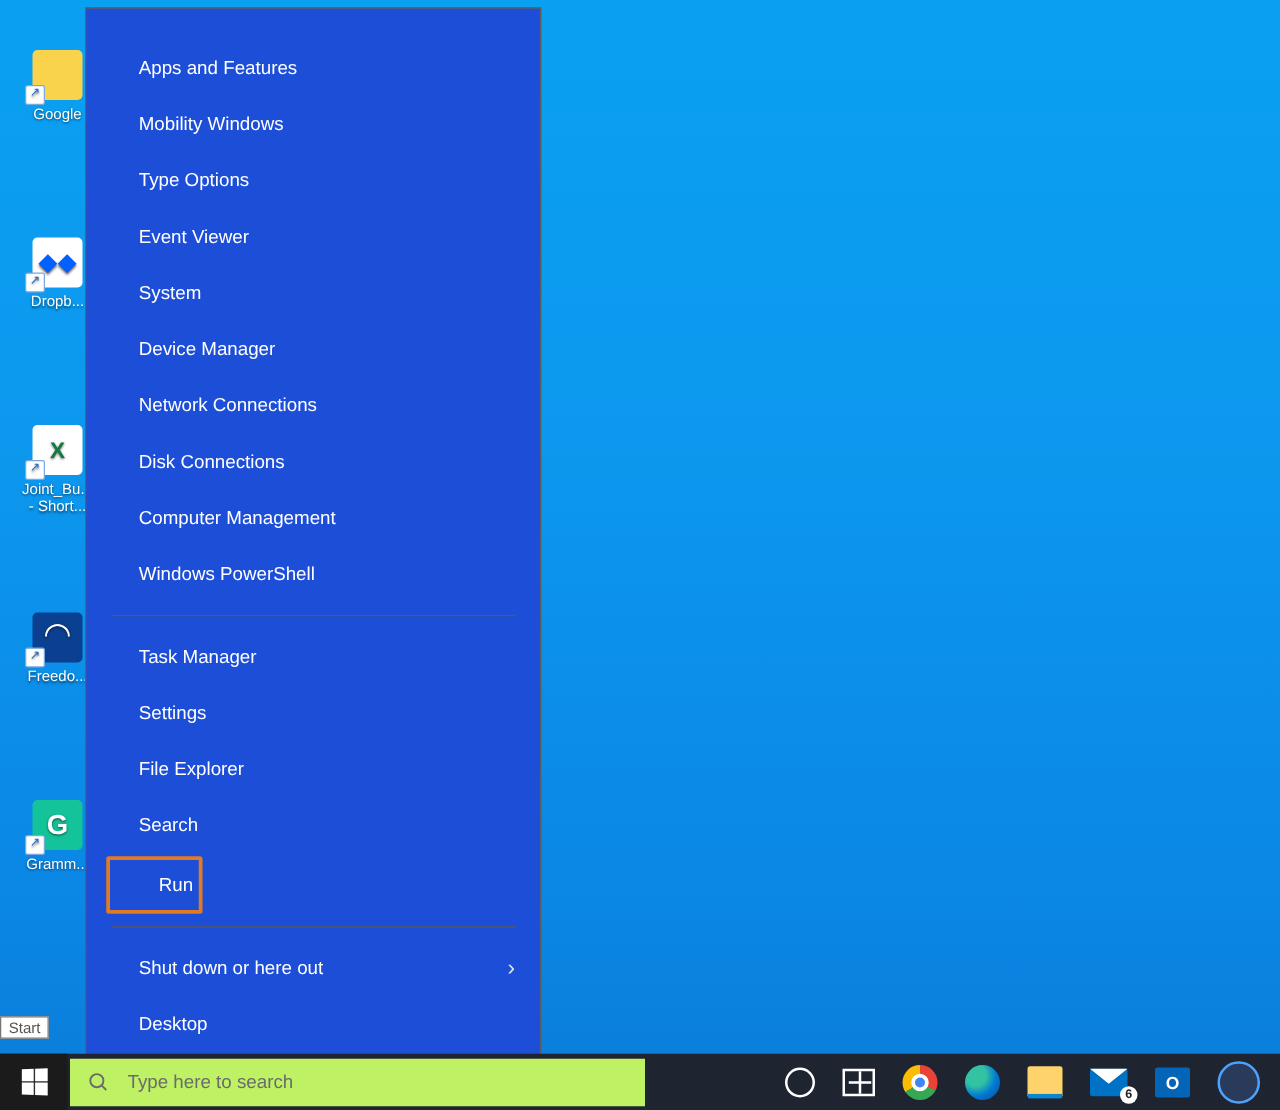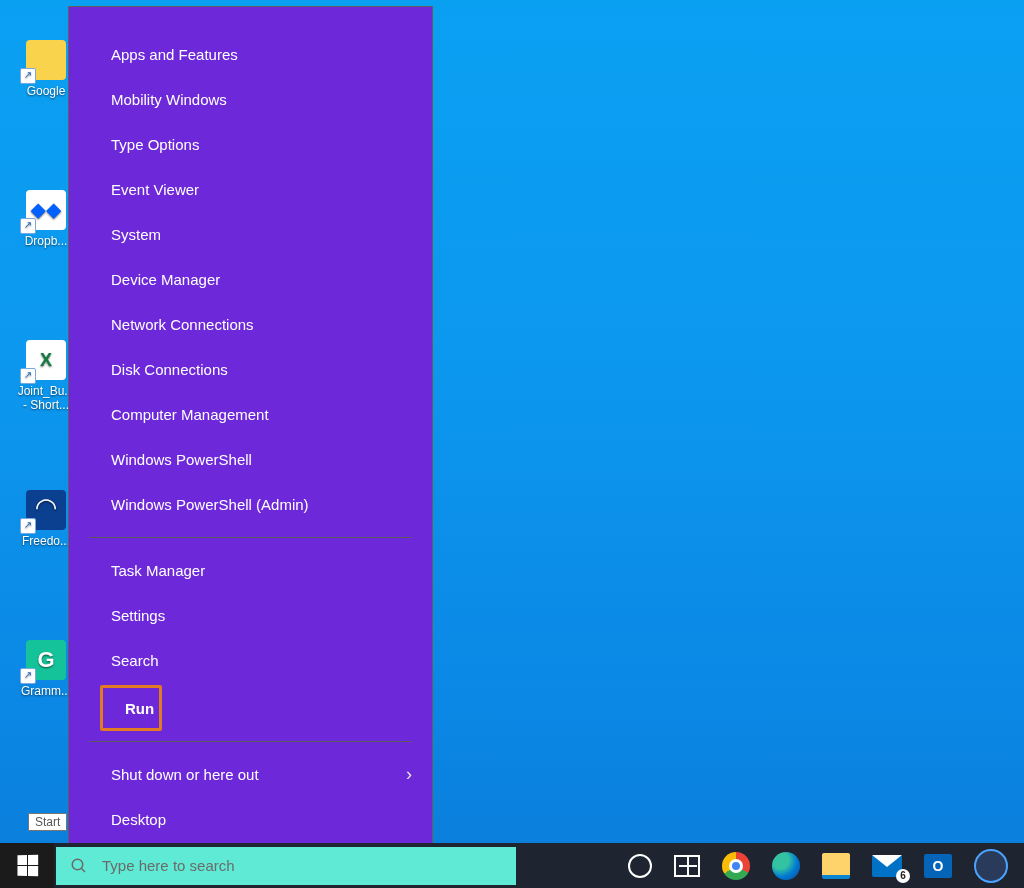--- a/index.html
+++ b/index.html
@@ -48,37 +48,37 @@
   .icon-excel   { background: #fff; }
   .icon-freedome{ background: #0b3f8f; }
   .icon-grammarly{ background: #15c39a; border-radius: 50%; }
   .dropbox-inner{ color:#0061ff; font-size:22px; line-height:40px; }
   .excel-inner  { color:#107c41; font-weight:bold; font-size:18px; line-height:40px; }
   .freedome-inner{ color:#fff; font-size:26px; line-height:34px; display:block; }
   .grammarly-inner{ color:#fff; font-size:22px; font-weight:bold; line-height:40px; }
 
   .start-tooltip {
     position: absolute;
-    left: 28px;
+    left: 0;
     top: 813px;
     background: #fff;
     color: #555;
     border: 1px solid #767676;
     padding: 1px 6px;
     font-size: 12px;
   }
 
   
   .winx {
     position: absolute;
     left: 68px;
     top: 6px;
     width: 365px;
     height: 872px;
-    background: #6d28d9;
+    background: #1d4ed8;
     border: 1px solid #5f5f5f;
     box-sizing: border-box;
     color: #fff;
     padding-top: 25px;
   }
   .winx-item {
     padding: 12px 14px 12px 42px;
     font-size: 15px;
     font-weight: 300;
     cursor: default;
@@ -90,24 +90,23 @@
   .winx-sep { height: 1px; background: #5a5a5a; margin: 10px 20px 10px 20px; }
   .winx-arrow {
     position: absolute;
     right: 20px;
     color: #e6e6e6;
     font-size: 18px;
   }
   .run-highlight {
     border: 3px solid #e27a22;
     border-radius: 2px;
-    padding-left: 22px;
-    margin: 2px 270px 2px 31px;
+    padding-left: 39px;
+    margin: 2px 270px 2px 16px;
     height: 16px;
-    font-weight: bold;
   }
 
   
   .taskbar {
     position: absolute;
     left: 0;
     bottom: 0;
     width: 100%;
     height: 45px;
     background: #1f2431;
@@ -121,21 +120,21 @@
     display: flex;
     align-items: center;
     justify-content: center;
   }
   .win-logo { display: grid; grid-template-columns: 10px 10px; grid-template-rows: 10px 10px; gap: 1px; transform: perspective(60px) rotateY(-10deg);}
   .win-logo span { background: #fff; display: block; }
 
   .search-box {
     flex: 0 0 460px;
     height: 38px;
-    background: #5eead4;
+    background: #bef264;
     margin-left: 2px;
     display: flex;
     align-items: center;
     color: #6b6b6b;
     font-size: 15px;
     padding-left: 14px;
     box-sizing: border-box;
   }
   .search-box svg { margin-right: 14px; }
 
@@ -227,29 +226,29 @@
     </div>
     <div class="winx-item">
       <span>Disk Connections</span>
     </div>
     <div class="winx-item">
       <span>Computer Management</span>
     </div>
     <div class="winx-item">
       <span>Windows PowerShell</span>
     </div>
-    <div class="winx-item">
-      <span>Windows PowerShell (Admin)</span>
-    </div>
     <div class="winx-sep"></div>
     <div class="winx-item">
       <span>Task Manager</span>
     </div>
     <div class="winx-item">
       <span>Settings</span>
+    </div>
+    <div class="winx-item">
+      <span>File Explorer</span>
     </div>
     <div class="winx-item">
       <span>Search</span>
     </div>
     <div class="winx-item run-highlight">
       <span>Run</span>
     </div>
     <div class="winx-sep"></div>
     <div class="winx-item">
       <span>Shut down or here out</span>

